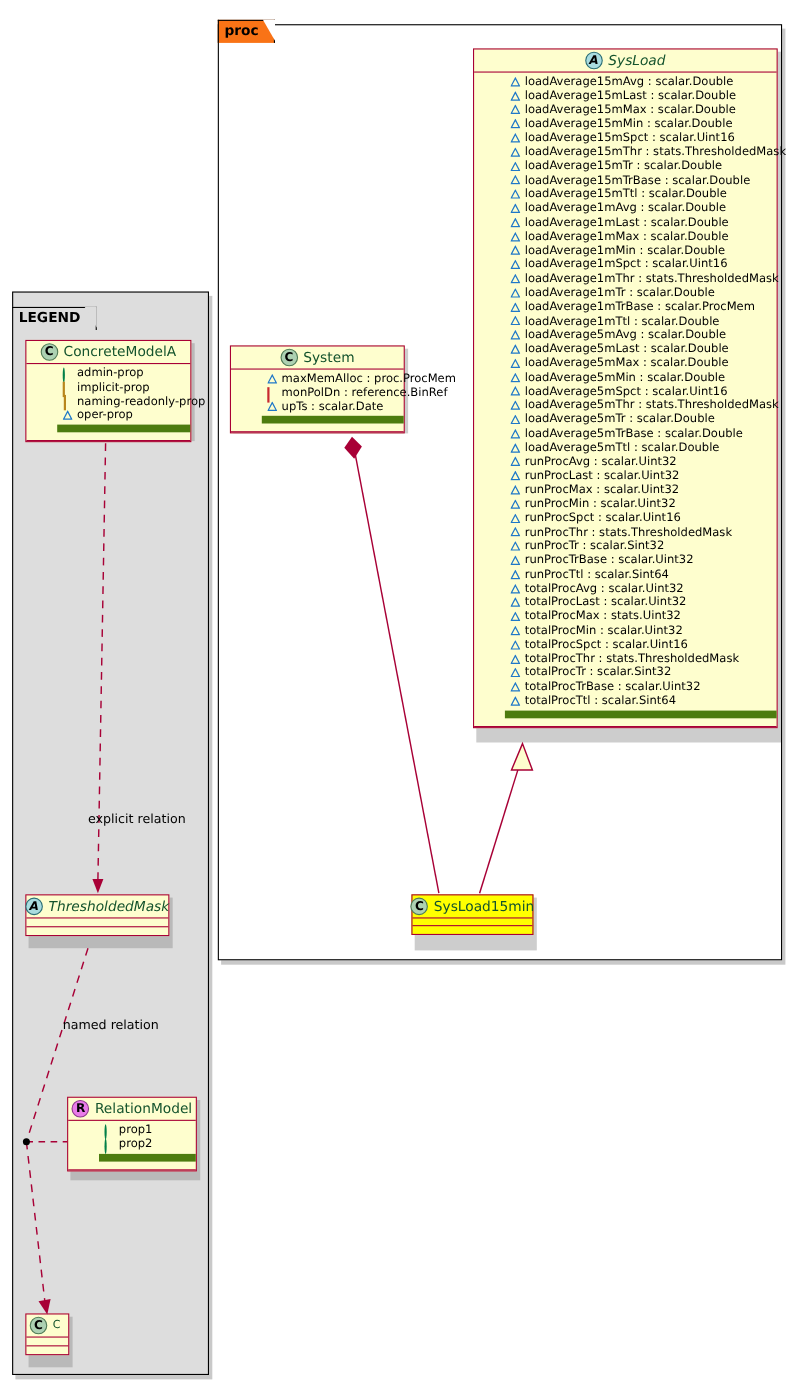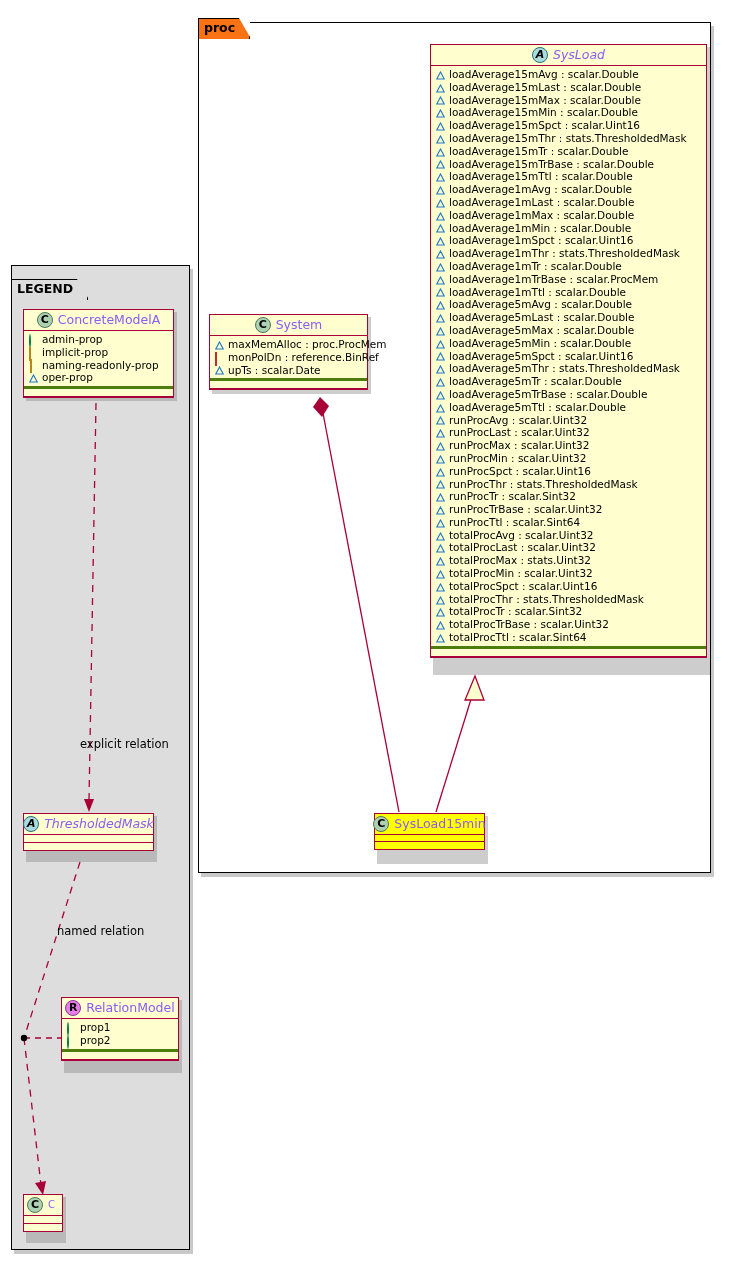--- a/index.html
+++ b/index.html
@@ -25,23 +25,23 @@
   .pkg-tab-legend:after{border-top-color:#DDDDDD;}
 
   
   .cls{position:absolute;box-sizing:border-box;border:1px solid #A80036;background:#FEFECE;}
   .cls-shadow{position:absolute;background:#888888;opacity:.42;}
   .cls-hdr{
     box-sizing:border-box;border-bottom:1px solid #A80036;
     display:flex;align-items:center;justify-content:center;gap:5px;
     padding:2px 6px;line-height:16px;
   }
-  .cls-name{font-size:12.5px;color:#8b5cf6;white-space:nowrap;}
+  .cls-name{font-size:12.5px;color:#14532d;white-space:nowrap;}
   .cls-name.italic{font-style:italic;}
-  .cls-attrs{box-sizing:border-box;border-bottom:3px solid #4d7c0f;padding:2px 4px 2px 5px;}
+  .cls-attrs{box-sizing:border-box;border-bottom:7px solid #4d7c0f;padding:2px 4px 2px 5px;margin-left:28px;}
   .cls-foot{box-sizing:border-box;height:8px;border-bottom:1px solid #A80036;}
   .cls-foot2{box-sizing:border-box;height:7px;}
   .attr{
     display:flex;align-items:center;gap:4px;height:12.8px;
     font-size:10.5px;color:#000;white-space:nowrap;line-height:12.8px;
   }
 
   
   .stereo{
     position:absolute;text-align:center;font-style:italic;font-weight:bold;

